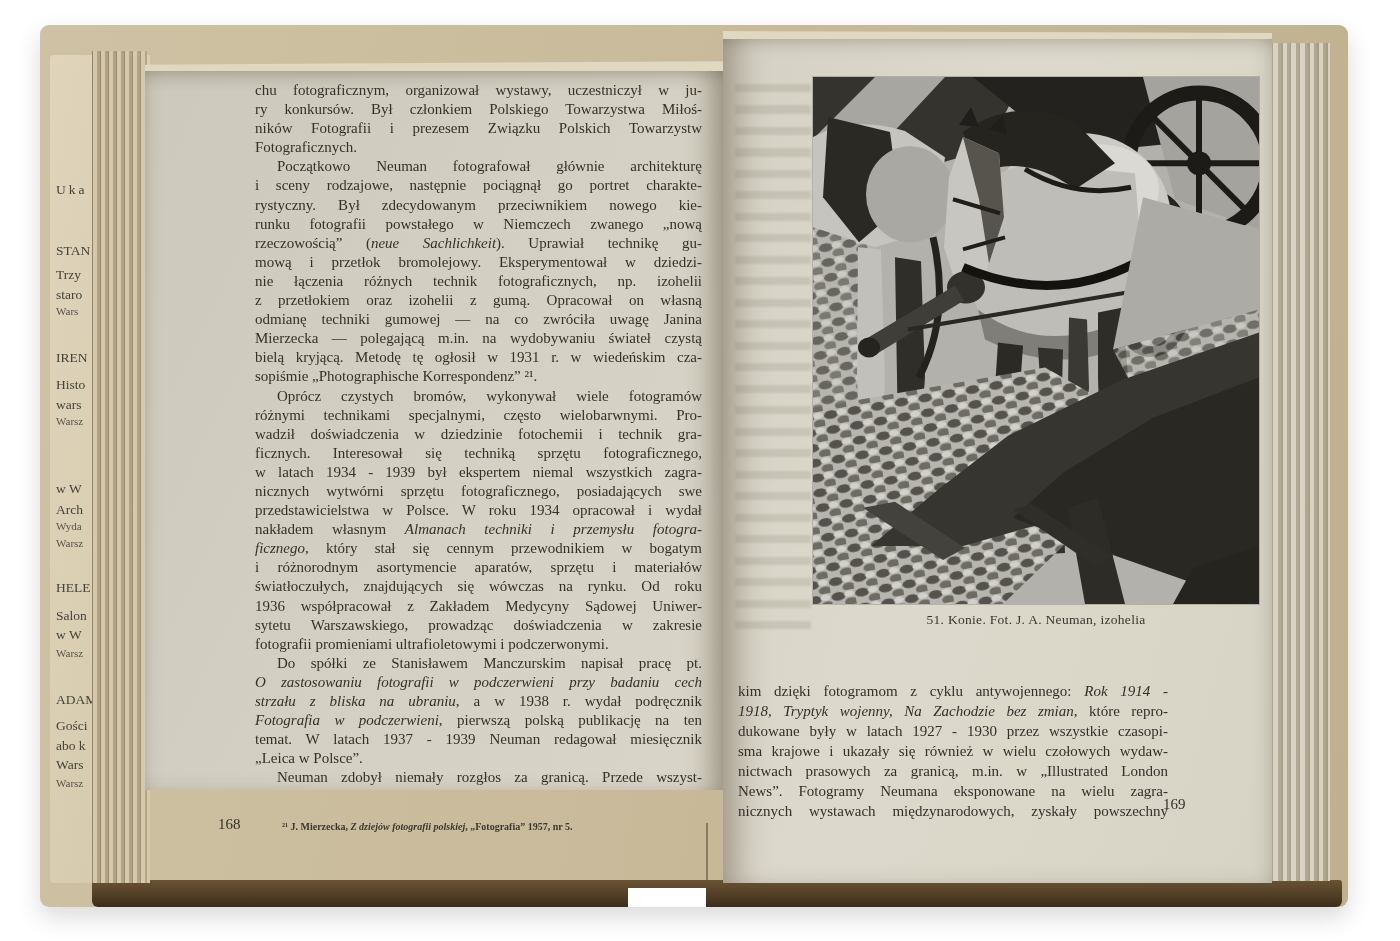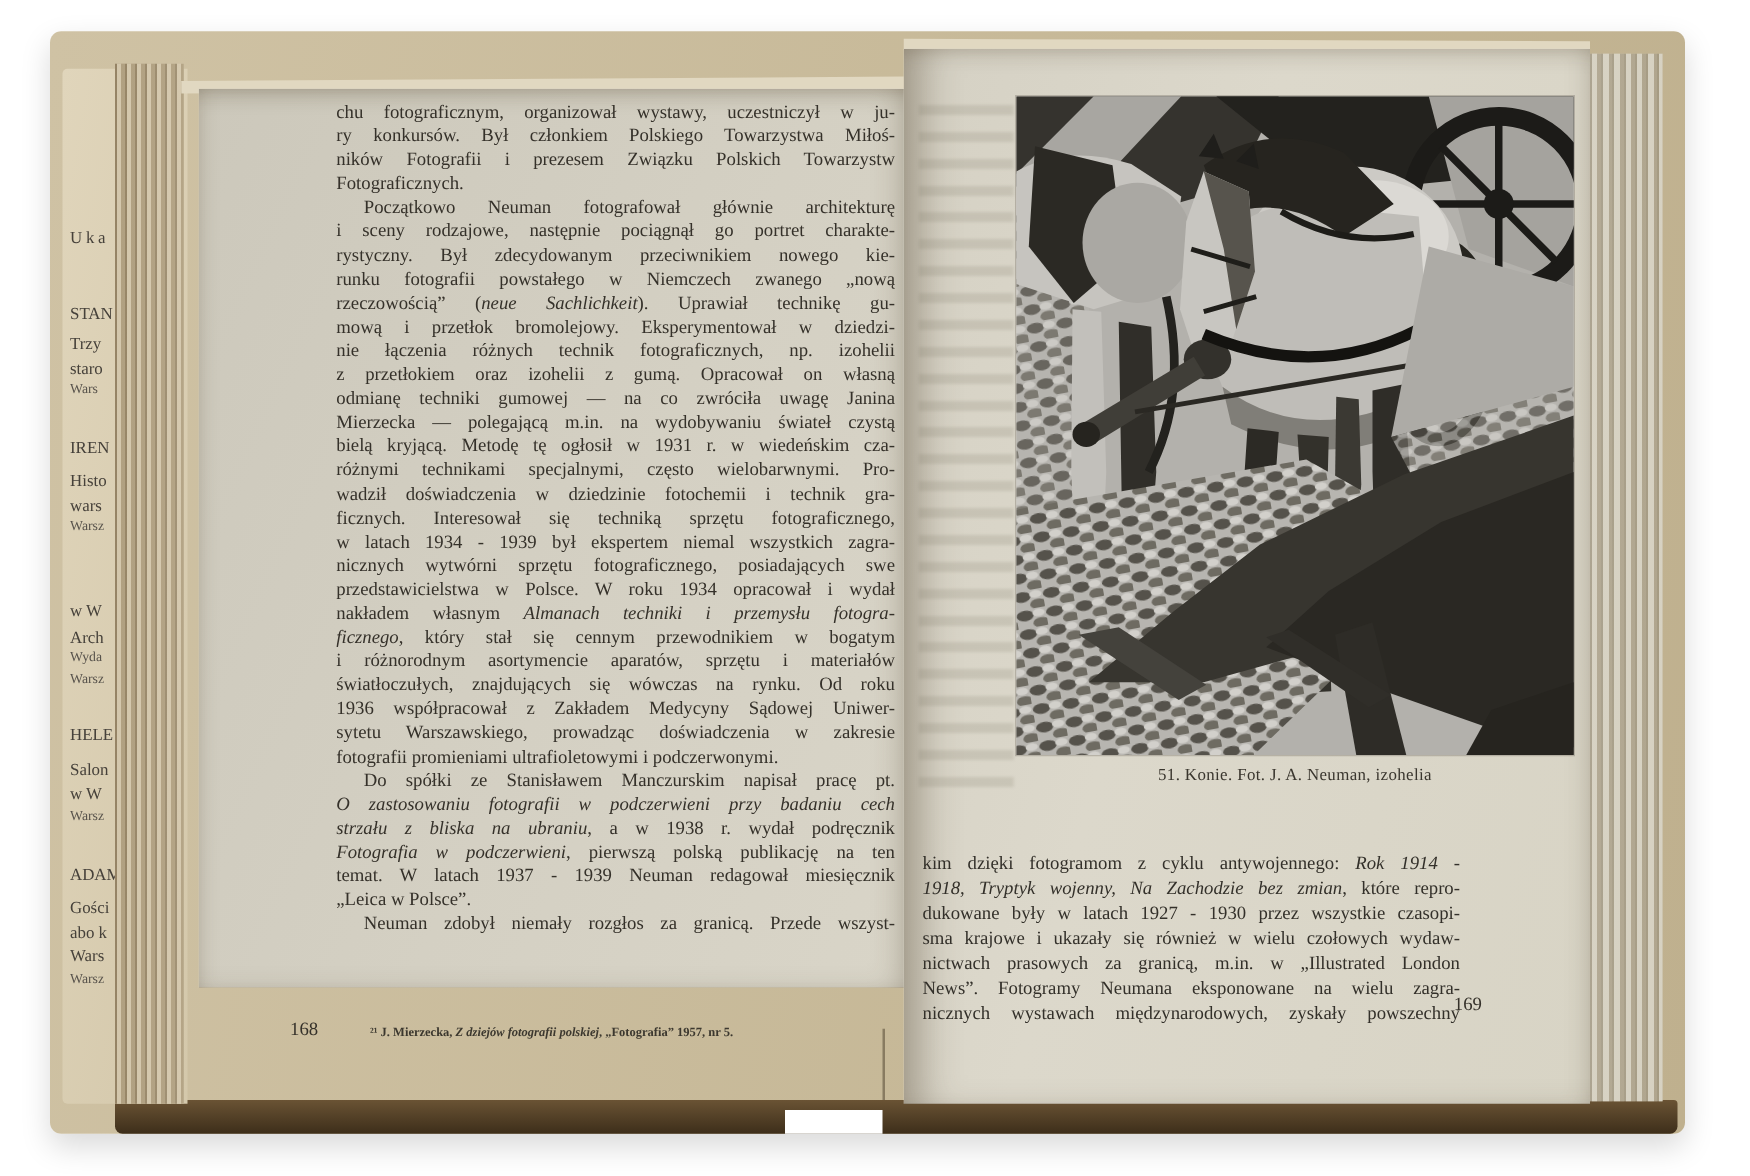--- a/index.html
+++ b/index.html
@@ -23,21 +23,21 @@
          background-image:repeating-linear-gradient(90deg,rgba(130,118,94,.45) 0 1.5px,
            rgba(216,211,196,.95) 1.5px 6px,rgba(168,157,134,.7) 6px 9px),
            linear-gradient(90deg,#cfcaba,#c2b89f);}
   .edge-top{position:absolute;background:#e1d8c1;}
   .edge-top.l{left:105px;top:38px;width:578px;height:10px;transform:rotate(-.35deg);}
   .edge-top.r{left:683px;top:7px;width:549px;height:9px;transform:rotate(.2deg);}
   .page{position:absolute;}
   .page-left{left:105px;top:46px;width:578px;height:719px;
       background:linear-gradient(115deg,#ccc8bb,#d4d0c3 55%,#d9d5c8);
       box-shadow:inset -24px 0 28px -14px rgba(74,60,38,.45),inset 0 16px 18px -14px rgba(90,75,50,.3),
-                 inset 10px 0 16px -10px rgba(90,75,50,.25);margin-left:14px;}
+                 inset 10px 0 16px -10px rgba(90,75,50,.25);}
   .page-right{left:683px;top:14px;width:549px;height:844px;
       background:linear-gradient(105deg,#d5d1c4,#dcd8cb 40%,#d8d4c5);
       box-shadow:inset 28px 0 32px -16px rgba(74,60,38,.42),inset -12px 0 20px -12px rgba(80,66,42,.28),
                  inset 0 14px 16px -12px rgba(90,75,50,.2);}
   .text-col{position:absolute;left:110px;top:10px;width:447px;color:#35312a;}
   .tl{font-size:15px;line-height:19.1px;height:19.1px;overflow:hidden;
       text-align:justify;text-align-last:justify;white-space:normal;}
   .par-right .tl{line-height:20px;height:20px;}
   .tl.nj{text-align-last:left;}
   .tl.ind{text-indent:22px;}
@@ -103,20 +103,22 @@
         <div class="tl"><span>i sceny rodzajowe, następnie pociągnął go portret charakte-</span></div>
         <div class="tl"><span>rystyczny. Był zdecydowanym przeciwnikiem nowego kie-</span></div>
         <div class="tl"><span>runku fotografii powstałego w Niemczech zwanego „nową</span></div>
         <div class="tl"><span>rzeczowością” (</span><span class="it">neue Sachlichkeit</span><span>). Uprawiał technikę gu-</span></div>
         <div class="tl"><span>mową i przetłok bromolejowy. Eksperymentował w dziedzi-</span></div>
         <div class="tl"><span>nie łączenia różnych technik fotograficznych, np. izohelii</span></div>
         <div class="tl"><span>z przetłokiem oraz izohelii z gumą. Opracował on własną</span></div>
         <div class="tl"><span>odmianę techniki gumowej — na co zwróciła uwagę Janina</span></div>
         <div class="tl"><span>Mierzecka — polegającą m.in. na wydobywaniu świateł czystą</span></div>
         <div class="tl"><span>bielą kryjącą. Metodę tę ogłosił w 1931 r. w wiedeńskim cza-</span></div>
+        <div class="tl nj"><span>sopiśmie „Photographische Korrespondenz” ²¹.</span></div>
+        <div class="tl ind"><span>Oprócz czystych bromów, wykonywał wiele fotogramów</span></div>
         <div class="tl"><span>różnymi technikami specjalnymi, często wielobarwnymi. Pro-</span></div>
         <div class="tl"><span>wadził doświadczenia w dziedzinie fotochemii i technik gra-</span></div>
         <div class="tl"><span>ficznych. Interesował się techniką sprzętu fotograficznego,</span></div>
         <div class="tl"><span>w latach 1934 - 1939 był ekspertem niemal wszystkich zagra-</span></div>
         <div class="tl"><span>nicznych wytwórni sprzętu fotograficznego, posiadających swe</span></div>
         <div class="tl"><span>przedstawicielstwa w Polsce. W roku 1934 opracował i wydał</span></div>
         <div class="tl"><span>nakładem własnym </span><span class="it">Almanach techniki i przemysłu fotogra-</span></div>
         <div class="tl"><span class="it">ficznego</span><span>, który stał się cennym przewodnikiem w bogatym</span></div>
         <div class="tl"><span>i różnorodnym asortymencie aparatów, sprzętu i materiałów</span></div>
         <div class="tl"><span>światłoczułych, znajdujących się wówczas na rynku. Od roku</span></div>

